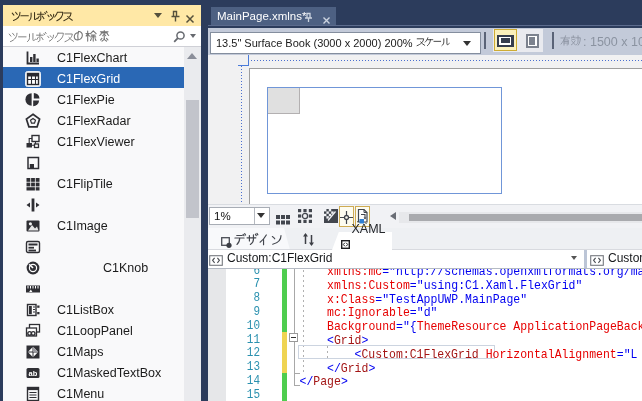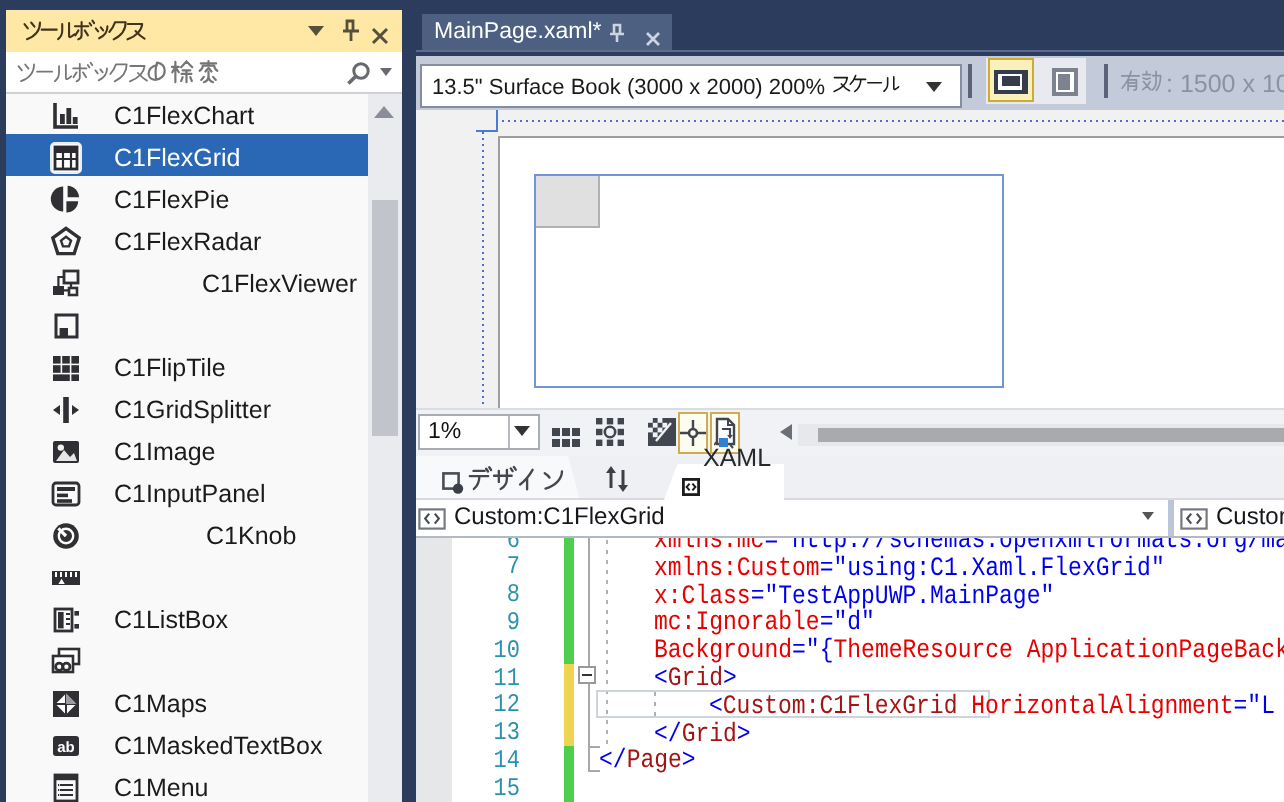--- a/index.html
+++ b/index.html
@@ -120,55 +120,53 @@
         <path d="M8,1.2L14.6,6 12.1,13.8H3.9L1.4,6Z" fill="none" stroke="#2f2f34" stroke-width="1.7"></path>
         <path d="M8,5.4L10.5,7.3 9.5,10.2H6.5L5.5,7.3Z" fill="none" stroke="#2f2f34" stroke-width="1.2"></path>
       </svg></div>
 <div class="abs" style="left:57px;top:114.0px;font-size:12.5px;color:#1b1b1b;white-space:pre;">C1FlexRadar</div>
 <div class="abs" style="left:25px;top:134.0px;"><svg width="16" height="16" viewBox="0 0 16 16">
         <rect x="7" y="1.5" width="7" height="6" fill="none" stroke="#2f2f34" stroke-width="1.4"></rect>
         <rect x="1.5" y="9" width="5.5" height="4.5" fill="#2f2f34"></rect>
         <rect x="9.5" y="10" width="4" height="3.5" fill="none" stroke="#2f2f34" stroke-width="1.3"></rect>
         <path d="M4.2,9V4.5H7 M10.5,7.5V10 M4.2,11.2H9.5" fill="none" stroke="#2f2f34" stroke-width="1.1"></path>
       </svg></div>
-<div class="abs" style="left:57px;top:135.0px;font-size:12.5px;color:#1b1b1b;white-space:pre;margin-left:44px;">C1FlexViewer</div>
+<div class="abs" style="left:57px;top:135.0px;font-size:12.5px;color:#1b1b1b;white-space:pre;">C1FlexViewer</div>
 <div class="abs" style="left:25px;top:155.0px;"><svg width="16" height="16" viewBox="0 0 16 16">
         <rect x="3" y="2.5" width="10.5" height="11" fill="none" stroke="#2f2f34" stroke-width="1.5"></rect>
         <rect x="4.8" y="9" width="4.2" height="4.5" fill="#2f2f34"></rect>
       </svg></div>
 <div class="abs" style="left:25px;top:176.0px;"><svg width="16" height="16" viewBox="0 0 16 16">
         <rect x="1.5" y="2" width="3.8" height="3.8" fill="#2f2f34"></rect>
         <rect x="6.1" y="2" width="3.8" height="3.8" fill="#2f2f34"></rect>
         <rect x="10.7" y="2" width="3.8" height="3.8" fill="#2f2f34"></rect>
         <rect x="1.5" y="6.6" width="3.8" height="3.8" fill="#2f2f34"></rect>
         <rect x="6.1" y="6.6" width="3.8" height="3.8" fill="#2f2f34"></rect>
         <rect x="10.7" y="6.6" width="3.8" height="3.8" fill="#2f2f34"></rect>
         <rect x="1.5" y="11.2" width="8.4" height="3.3" fill="#2f2f34"></rect>
         <rect x="10.7" y="11.2" width="3.8" height="3.3" fill="#2f2f34"></rect>
       </svg></div>
 <div class="abs" style="left:57px;top:177.0px;font-size:12.5px;color:#1b1b1b;white-space:pre;">C1FlipTile</div>
 <div class="abs" style="left:25px;top:197.0px;"><svg width="16" height="16" viewBox="0 0 16 16">
         <rect x="6.6" y="1.5" width="2.8" height="13" fill="#2f2f34"></rect>
         <path d="M5,5.5 1.5,8 5,10.5Z" fill="#2f2f34"></path>
         <path d="M11,5.5 14.5,8 11,10.5Z" fill="#2f2f34"></path>
       </svg></div>
-<div class="abs" style="left:57px;top:198.0px;font-size:12.5px;color:#1b1b1b;white-space:pre;">C1GridSplitter</div>
 <div class="abs" style="left:25px;top:218.0px;"><svg width="16" height="16" viewBox="0 0 16 16">
         <rect x="1.5" y="2.5" width="13" height="11" rx="1" fill="#2f2f34"></rect>
         <circle cx="5.4" cy="5.8" r="1.6" fill="#f2f2f2"></circle>
         <path d="M3,12.5 7,7 10,10.5 12,8.5 13.5,12.5Z" fill="#e6e6e6"></path>
       </svg></div>
 <div class="abs" style="left:57px;top:219.0px;font-size:12.5px;color:#1b1b1b;white-space:pre;">C1Image</div>
 <div class="abs" style="left:25px;top:239.0px;"><svg width="16" height="16" viewBox="0 0 16 16">
         <rect x="1.5" y="2.5" width="13" height="11" rx="1.5" fill="none" stroke="#2f2f34" stroke-width="1.4"></rect>
         <rect x="3.5" y="4.5" width="9" height="2" fill="#2f2f34"></rect>
         <rect x="3.5" y="7.8" width="5.5" height="1.8" fill="#2f2f34"></rect>
         <rect x="3.5" y="10.6" width="7.5" height="1.8" fill="#2f2f34"></rect>
       </svg></div>
-<div class="abs" style="left:57px;top:240.0px;font-size:12.5px;color:#1b1b1b;white-space:pre;">C1InputPanel</div>
 <div class="abs" style="left:25px;top:260.0px;"><svg width="16" height="16" viewBox="0 0 16 16">
         <circle cx="8" cy="8" r="6.4" fill="#2f2f34"></circle>
         <circle cx="8" cy="8" r="3.6" fill="none" stroke="#ffffff" stroke-width="1.2"></circle>
         <path d="M8,8L4.2,4.2" stroke="#ffffff" stroke-width="1.6"></path>
       </svg></div>
 <div class="abs" style="left:57px;top:261.0px;font-size:12.5px;color:#1b1b1b;white-space:pre;margin-left:46px;">C1Knob</div>
 <div class="abs" style="left:25px;top:281.0px;"><svg width="16" height="16" viewBox="0 0 16 16">
         <rect x="1" y="4.5" width="14" height="7" fill="#2f2f34"></rect>
         <path d="M3,5V7.5 M5.5,5V7.5 M8,5V7.5 M10.5,5V7.5 M13,5V7.5" stroke="#ffffff" stroke-width="1"></path>
         <path d="M4.2,11 5.8,8.4 7.4,11Z" fill="#ffffff"></path>
@@ -180,41 +178,42 @@
         <rect x="12.2" y="3.5" width="2.3" height="2.3" fill="#2f2f34"></rect>
         <rect x="12.2" y="10" width="2.3" height="2.3" fill="#2f2f34"></rect>
       </svg></div>
 <div class="abs" style="left:57px;top:303.0px;font-size:12.5px;color:#1b1b1b;white-space:pre;">C1ListBox</div>
 <div class="abs" style="left:25px;top:323.0px;"><svg width="16" height="16" viewBox="0 0 16 16">
         <rect x="4.5" y="1.5" width="10" height="7.5" fill="#fff" stroke="#2f2f34" stroke-width="1.3"></rect>
         <rect x="1.5" y="5" width="10" height="8" fill="#fff" stroke="#2f2f34" stroke-width="1.3"></rect>
         <circle cx="4.6" cy="10.4" r="1.8" fill="none" stroke="#2f2f34" stroke-width="1.4"></circle>
         <circle cx="8.2" cy="10.4" r="1.8" fill="none" stroke="#2f2f34" stroke-width="1.4"></circle>
       </svg></div>
+<div class="abs" style="left:57px;top:324.0px;font-size:12.5px;color:#1b1b1b;white-space:pre;">C1LoopPanel</div>
 <div class="abs" style="left:25px;top:344.0px;"><svg width="16" height="16" viewBox="0 0 16 16">
         <rect x="1.5" y="1.5" width="13" height="13" fill="#2f2f34"></rect>
         <path d="M8,2.8 13.2,8 8,13.2 2.8,8Z" fill="#ffffff"></path>
         <path d="M8,2.8V13.2 M2.8,8H13.2" stroke="#2f2f34" stroke-width="1"></path>
         <path d="M8,2.8 13.2,8 8,8Z" fill="#9a9aa0"></path>
       </svg></div>
 <div class="abs" style="left:57px;top:345.0px;font-size:12.5px;color:#1b1b1b;white-space:pre;">C1Maps</div>
 <div class="abs" style="left:25px;top:365.0px;font-weight:bold;"><svg width="16" height="16" viewBox="0 0 16 16">
         <rect x="1.5" y="3" width="13" height="10" rx="1.5" fill="#2f2f34"></rect>
         <text x="8" y="10.8" font-family="Liberation Sans" font-size="7.5" fill="#fff" text-anchor="middle">ab</text>
       </svg></div>
 <div class="abs" style="left:57px;top:366.0px;font-size:12.5px;color:#1b1b1b;white-space:pre;">C1MaskedTextBox</div>
 <div class="abs" style="left:25px;top:386.0px;"><svg width="16" height="16" viewBox="0 0 16 16">
         <rect x="2.5" y="1.5" width="11" height="13" fill="none" stroke="#2f2f34" stroke-width="1.4"></rect>
         <rect x="2.5" y="1.5" width="11" height="2.6" fill="#2f2f34"></rect>
         <path d="M5,6.5H11.5 M5,9H11.5 M5,11.5H11.5" stroke="#2f2f34" stroke-width="1.1"></path>
         <path d="M4,6.5H4.6 M4,9H4.6 M4,11.5H4.6" stroke="#2f2f34" stroke-width="1.1"></path>
       </svg></div>
 <div class="abs" style="left:57px;top:387.0px;font-size:12.5px;color:#1b1b1b;white-space:pre;">C1Menu</div>
 <div class="abs" style="left:211px;top:7px;width:125px;height:18px;background:#4d6082;"></div>
-<div class="abs" style="left:217px;top:10px;font-size:11.5px;color:#ffffff;white-space:pre;">MainPage.xaml*</div>
+<div class="abs" style="left:217px;top:10px;font-size:11.5px;color:#ffffff;white-space:pre;">MainPage.xmlns*</div>
 <div class="abs" style="left:303px;top:10px;"><svg width="11" height="12" viewBox="0 0 11 12">
         <g stroke="#ccd4e0" stroke-width="1.3" fill="none">
           <path d="M4,1.5h3v4.5h-3z M2,6h7 M5.5,6v4"></path>
         </g>
       </svg></div>
 <div class="abs" style="left:322px;top:11px;"><svg width="9" height="9" viewBox="0 0 9 9">
         <path d="M1.5,1.5L7.5,7.5 M7.5,1.5L1.5,7.5" stroke="#ccd4e0" stroke-width="1.4"></path>
       </svg></div>
 <div class="abs" style="left:208px;top:24.5px;width:434px;height:1px;background:#5c6b8d;"></div>
 <div class="abs" style="left:208px;top:28px;width:434px;height:27px;background:#c3cad9;"></div>

